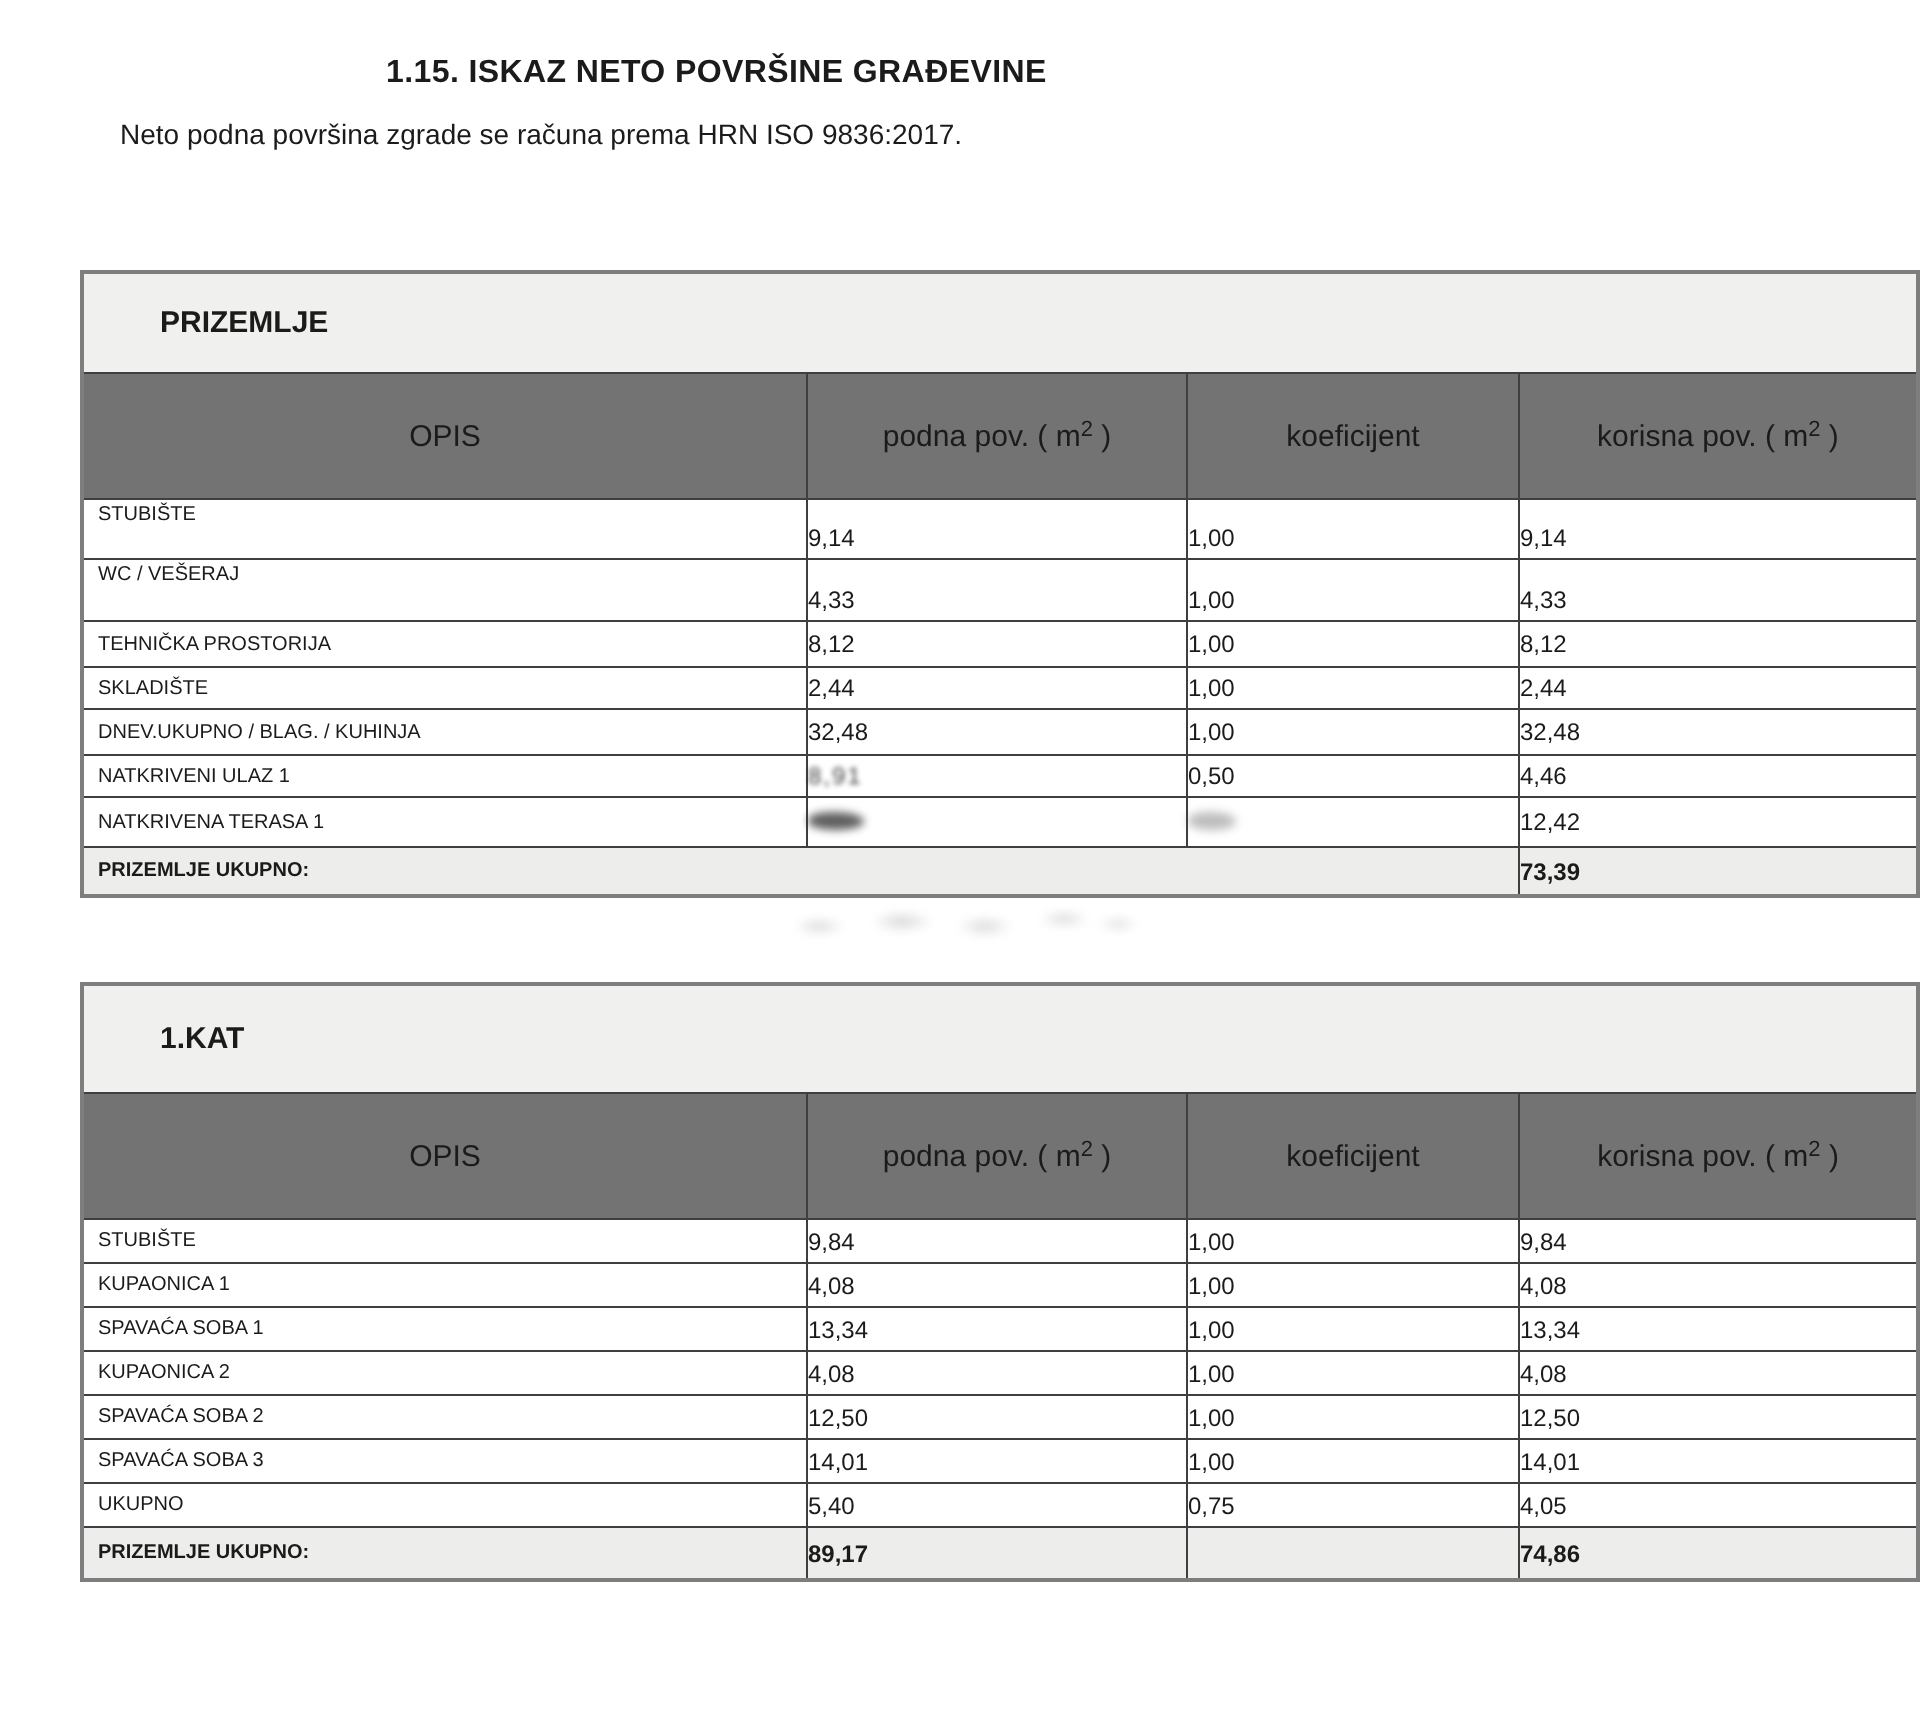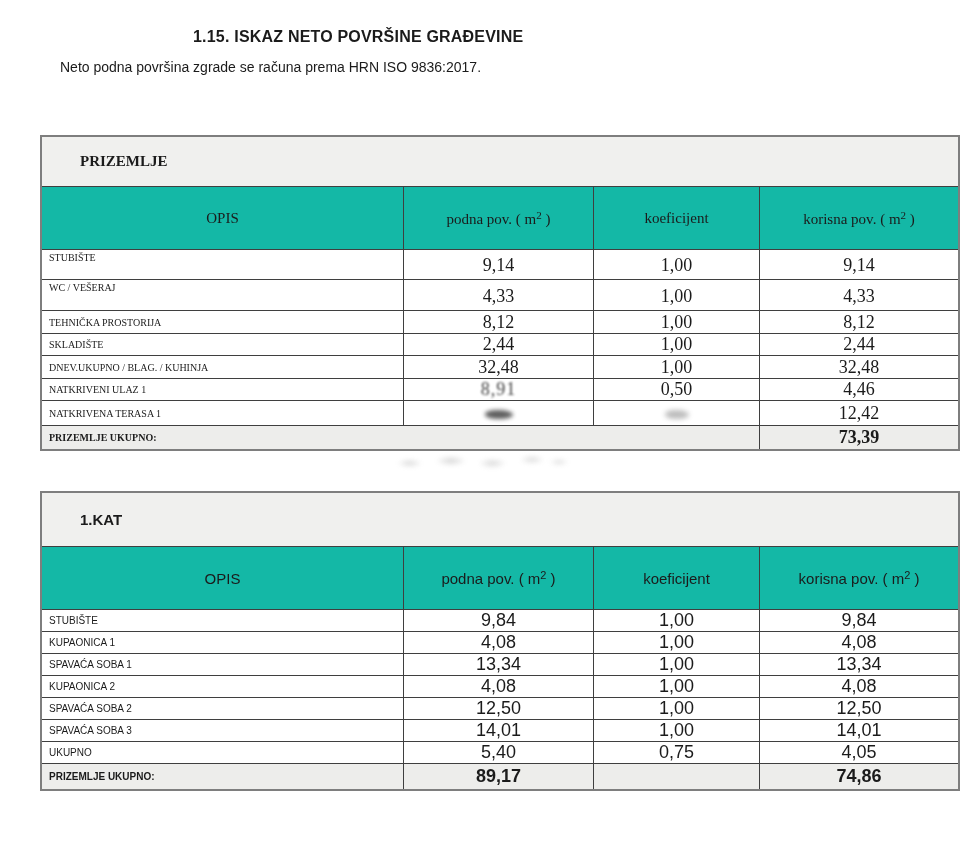--- a/index.html
+++ b/index.html
@@ -15,45 +15,45 @@
   .doc-subtitle{
     position:absolute;left:60px;top:59px;
     font-size:14px;white-space:nowrap;
   }
   table.areas{
     position:absolute;left:40px;width:916px;
     border-collapse:separate;border-spacing:0;
     border:2px solid #7e7e7e;table-layout:fixed;
     font-size:15px;
   }
-  #t1{top:135px;font-family:Liberation Serif, serif;}
+  #t1{top:135px;}
   #t2{top:491px;}
   col.c-opis{width:362px;}
   col.c-podna{width:190px;}
   col.c-koef{width:166px;}
   col.c-korisna{width:198px;}
   .band td{
     background:#f0f0ee;border-bottom:1px solid #3f3f3f;
     font-weight:bold;font-size:15px;padding-left:38px;
   }
   #t1 .band td{height:47px;}
   #t2 .band td{height:51px;}
   th{
     font-weight:normal;font-size:15px;text-align:center;vertical-align:middle;
     border-right:1px solid #3f3f3f;border-bottom:1px solid #3f3f3f;
-    background:#14b8a6;height:62px;padding:0;
+    background:#737373;height:62px;padding:0;
   }
   th.last,td.last{border-right:none;}
   .sup{font-size:11px;vertical-align:5px;}
   tbody td{
     border-right:1px solid #3f3f3f;border-bottom:1px solid #3f3f3f;
     padding:0;vertical-align:middle;background:#ffffff;
   }
   td.lbl{text-align:left;padding-left:7px;font-size:10px;white-space:nowrap;overflow:hidden;}
-  td.num{text-align:center;font-size:18px;}
+  td.num{font-size:12px;}
   
   #t1 tbody tr:nth-child(1){height:30px;}
   #t1 tbody tr:nth-child(2){height:31px;}
   #t1 tbody tr:nth-child(3){height:23px;}
   #t1 tbody tr:nth-child(4){height:21px;}
   #t1 tbody tr:nth-child(5){height:23px;}
   #t1 tbody tr:nth-child(6){height:21px;}
   #t1 tbody tr:nth-child(7){height:25px;}
   #t1 tbody tr:nth-child(-n+2) td.lbl{vertical-align:top;padding-top:2px;}
   #t1 tbody tr:nth-child(-n+2) td.num{vertical-align:bottom;padding-bottom:3px;}

